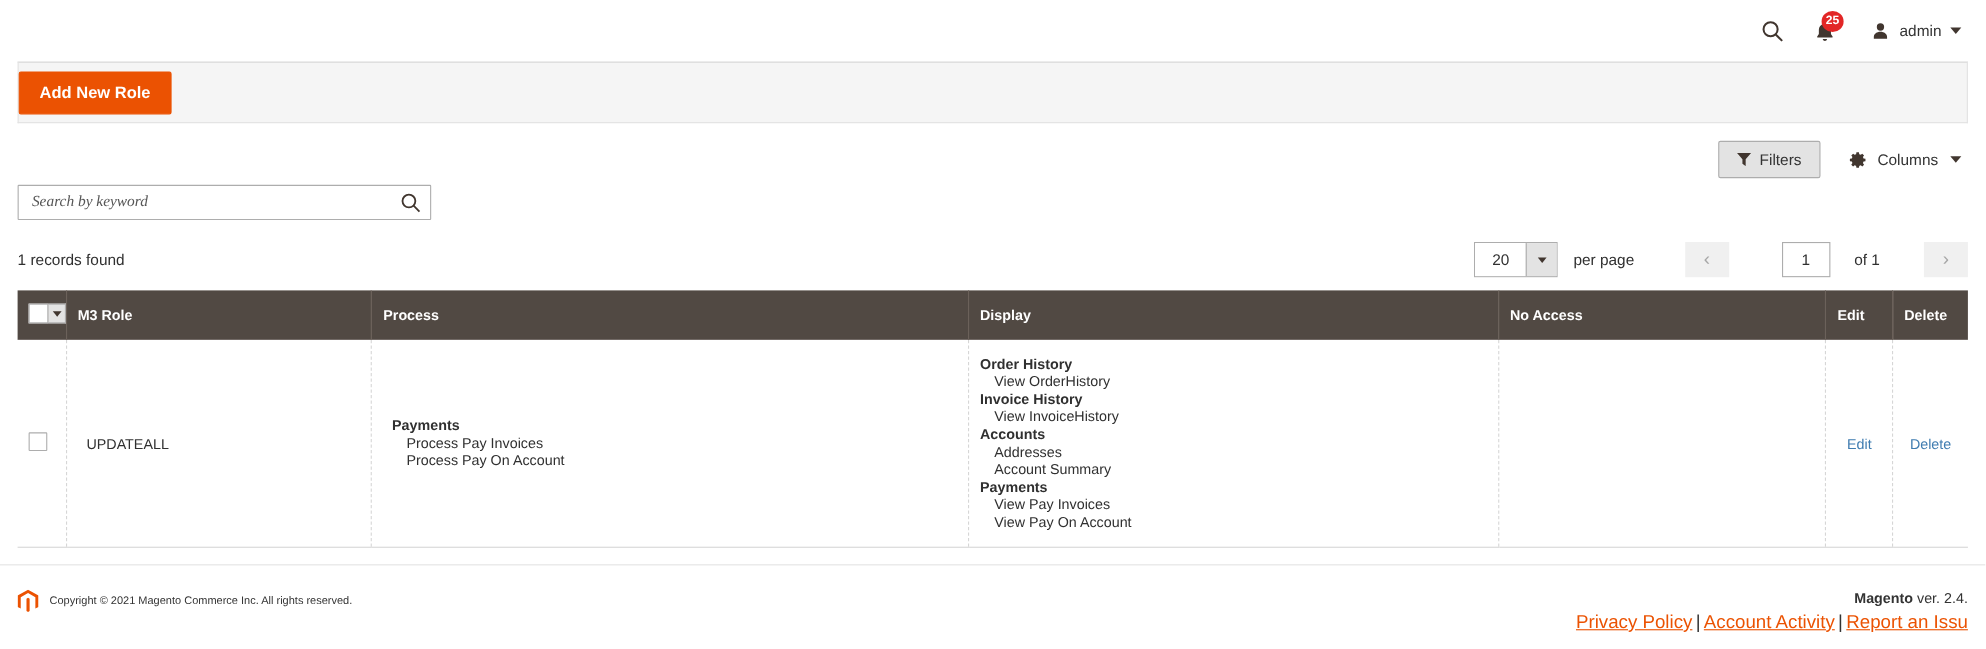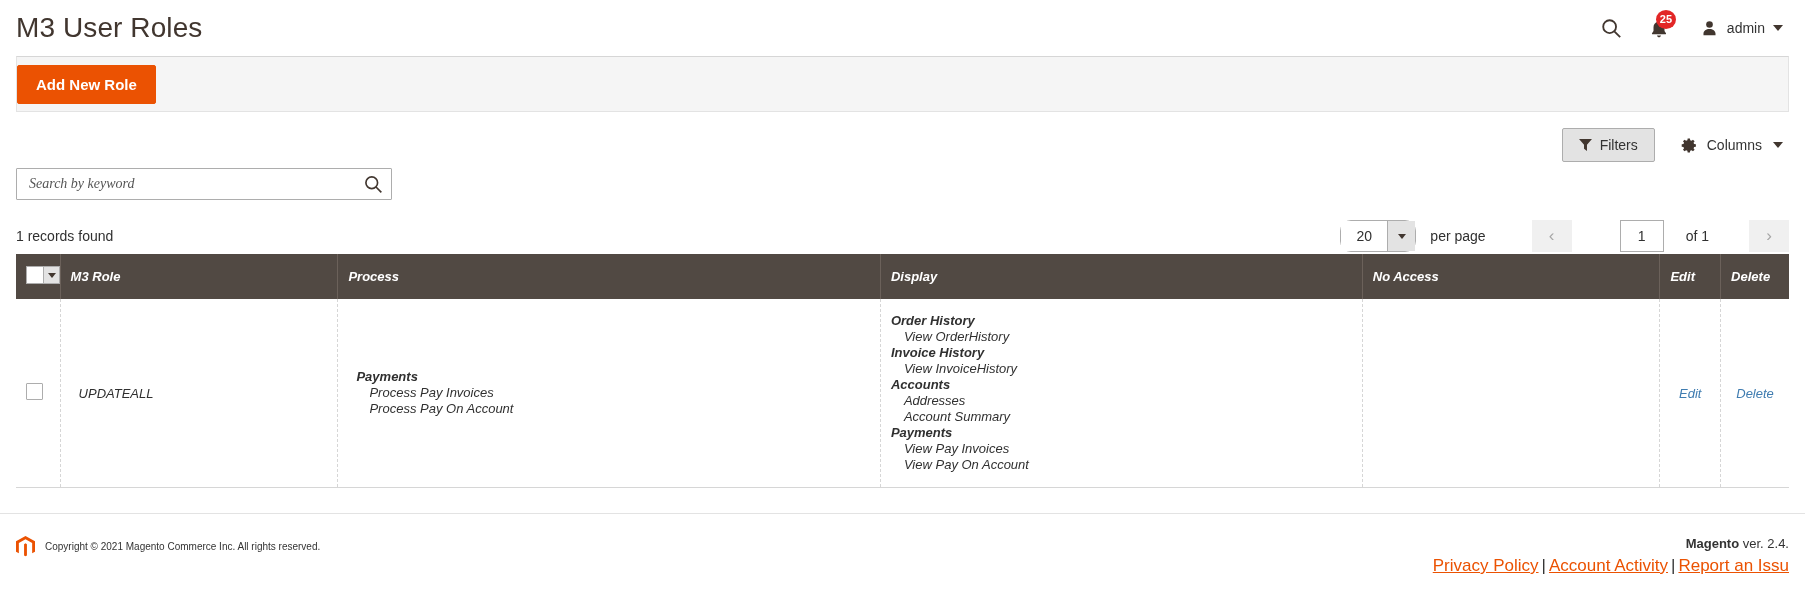--- a/index.html
+++ b/index.html
@@ -104,21 +104,21 @@
 
   
   .grid-info {
     display: flex; align-items: center;
     padding: 0 16px; margin-top: 18px; height: 36px;
   }
   .records-found { font-size: 14px; color: #303030; }
   .paging { margin-left: auto; display: flex; align-items: center; gap: 0; }
   .per-page-select {
     display: flex; align-items: stretch;
-    border: 1px solid #adadad; height: 32px; border-radius: 11px; cursor: pointer;
+    border: 1px solid #adadad; height: 32px; border-radius: 0; cursor: pointer;
   }
   .per-page-value {
     width: 46px; display: flex; align-items: center; justify-content: center;
     font-size: 14px; color: #303030; background: #fff;
   }
   .per-page-arrow {
     width: 28px; background: #e3e3e3; border-left: 1px solid #adadad;
     display: flex; align-items: center; justify-content: center;
   }
   .per-page-label { font-size: 14px; color: #303030; margin-left: 14px; }
@@ -129,21 +129,21 @@
     color: #a6a6a6; font-size: 17px; cursor: pointer;
   }
   .page-input {
     width: 44px; height: 32px; border: 1px solid #adadad; background: #fff;
     display: flex; align-items: center; justify-content: center;
     font-size: 14px; color: #303030; margin: 0 22px 0 48px;
   }
   .of-label { font-size: 14px; color: #303030; margin-right: 40px; }
 
   
-  .grid-wrap { padding: 0 16px; margin-top: 0; font-style: italic; }
+  .grid-wrap { padding: 0 16px; margin-top: 10px; }
   table.grid { width: 100%; border-collapse: collapse; table-layout: fixed; }
   table.grid thead th {
     background: #514943; color: #ffffff;
     font-size: 13px; font-weight: 700; text-align: left;
     padding: 12px 10px; height: 32px; vertical-align: middle;
     border-right: 1px solid #6b615a;
   }
   table.grid thead th:last-child { border-right: 0; }
   th.col-check { width: 40px; padding-left: 10px; }
   th.col-role { width: 252px; }
@@ -205,21 +205,20 @@
   .footer-links { margin-top: 5px; font-size: 17px; color: #eb5202; }
   .footer-links a { color: #eb5202; text-decoration: underline; cursor: pointer; }
   .footer-links span.sep { color: #333; text-decoration: none; padding: 0 3px; }
 </style>
 </head>
 <body>
 
 <div class="page">
 
   <div class="page-header">
-    <div class="page-title">M3 User Roles</div>
 
     <div class="header-right">
       <div class="icon-btn">
         <svg class="search-glass" viewBox="0 0 24 24" fill="none" stroke="#41362f" stroke-width="2">
           <circle cx="10.5" cy="10.5" r="7"></circle>
             <line x1="15.6" y1="15.6" x2="22" y2="22"></line>
         </svg>
       </div>
 
       <div class="bell-wrap">

